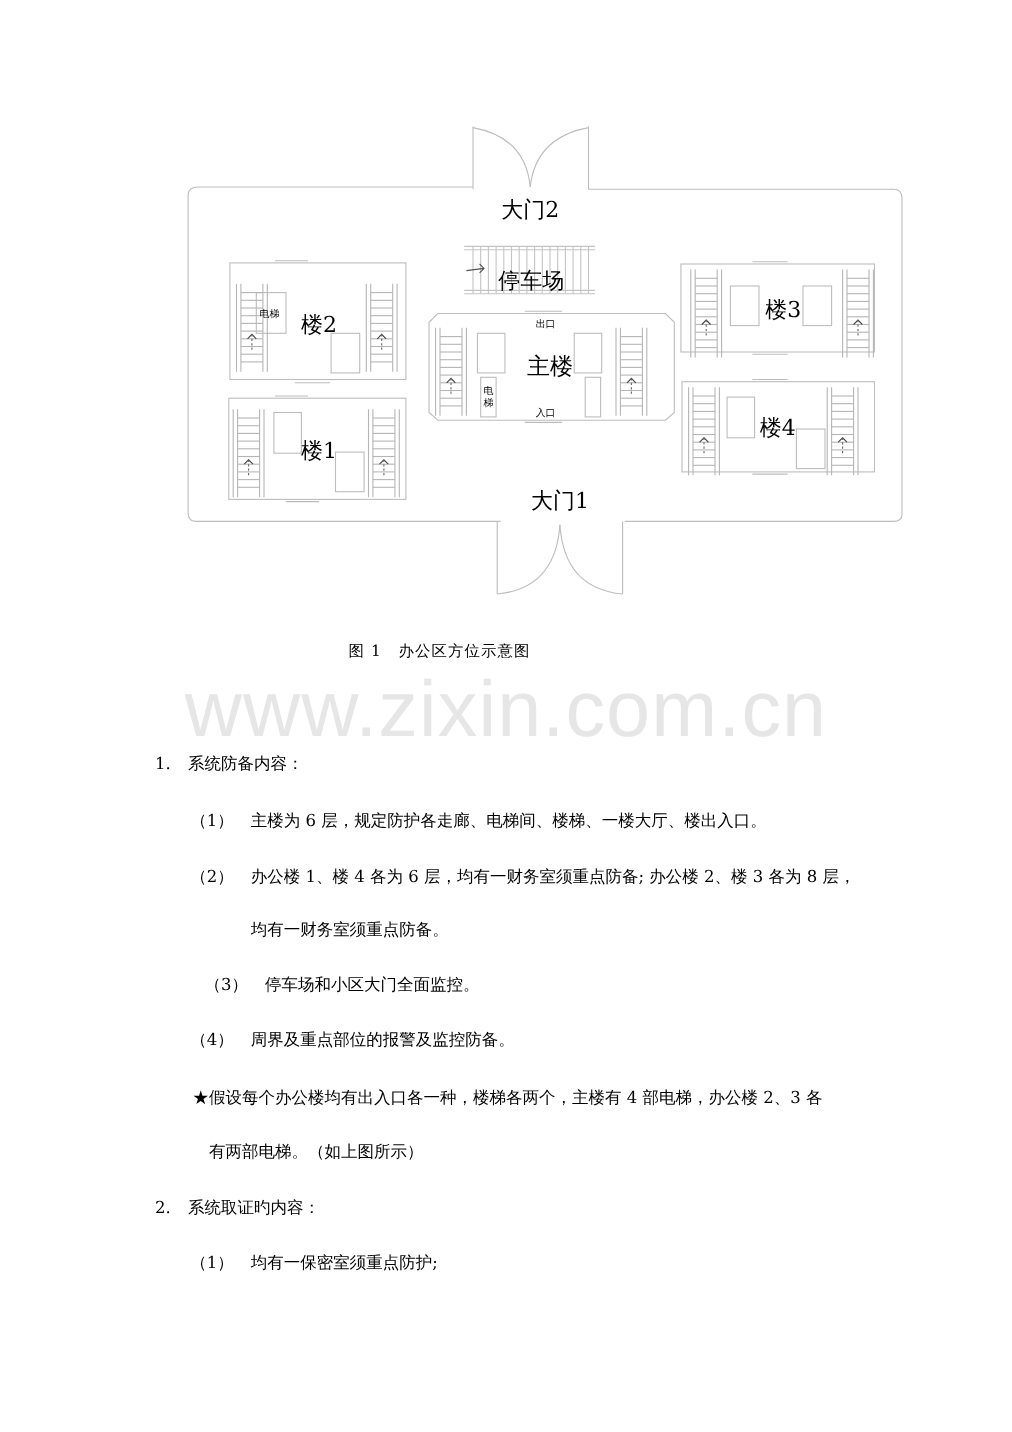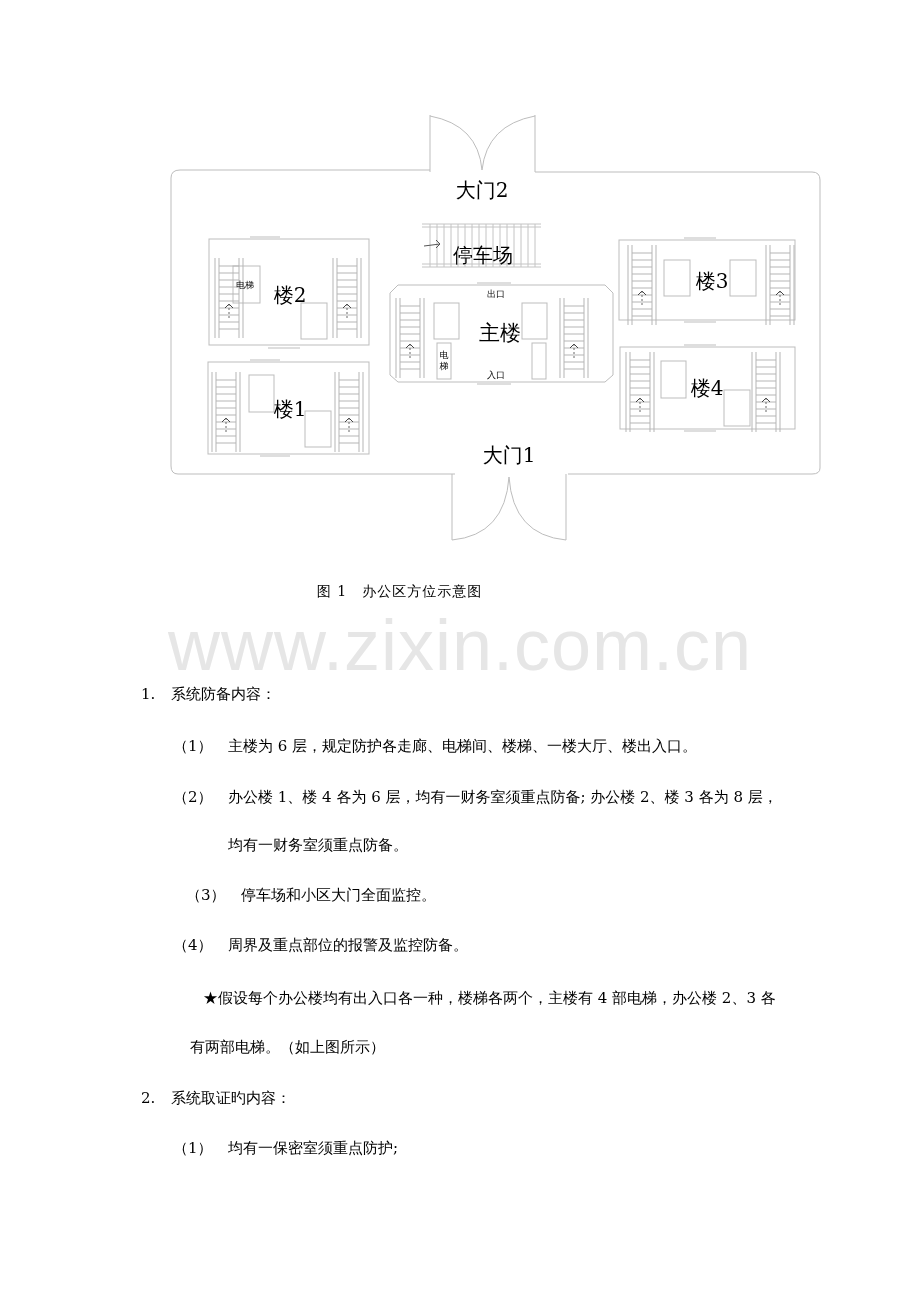--- a/index.html
+++ b/index.html
@@ -163,21 +163,21 @@
 <div class="abs line" style="left:228px;top:836px;">均有一财务室须重点防备。</div>
 
 <div class="abs line" style="left:173px;top:886px;margin-left:13px;">
   <span class="num" style="width:55px;">（3）</span><span>停车场和小区大门全面监控。</span>
 </div>
 
 <div class="abs line" style="left:173px;top:936px;">
   <span class="num" style="width:55px;">（4）</span><span>周界及重点部位的报警及监控防备。</span>
 </div>
 
-<div class="abs line" style="left:175px;top:989px;margin-left:28px;">★假设每个办公楼均有出入口各一种，楼梯各两个，主楼有 4 部电梯，办公楼 2、3 各</div>
+<div class="abs line" style="left:175px;top:989px;">★假设每个办公楼均有出入口各一种，楼梯各两个，主楼有 4 部电梯，办公楼 2、3 各</div>
 <div class="abs line" style="left:190px;top:1038px;">有两部电梯。（如上图所示）</div>
 
 <div class="abs line" style="left:141px;top:1089px;">
   <span class="num" style="width:30px;">2.</span><span>系统取证旳内容：</span>
 </div>
 
 <div class="abs line" style="left:173px;top:1139px;">
   <span class="num" style="width:55px;">（1）</span><span>均有一保密室须重点防护;</span>
 </div>
 

